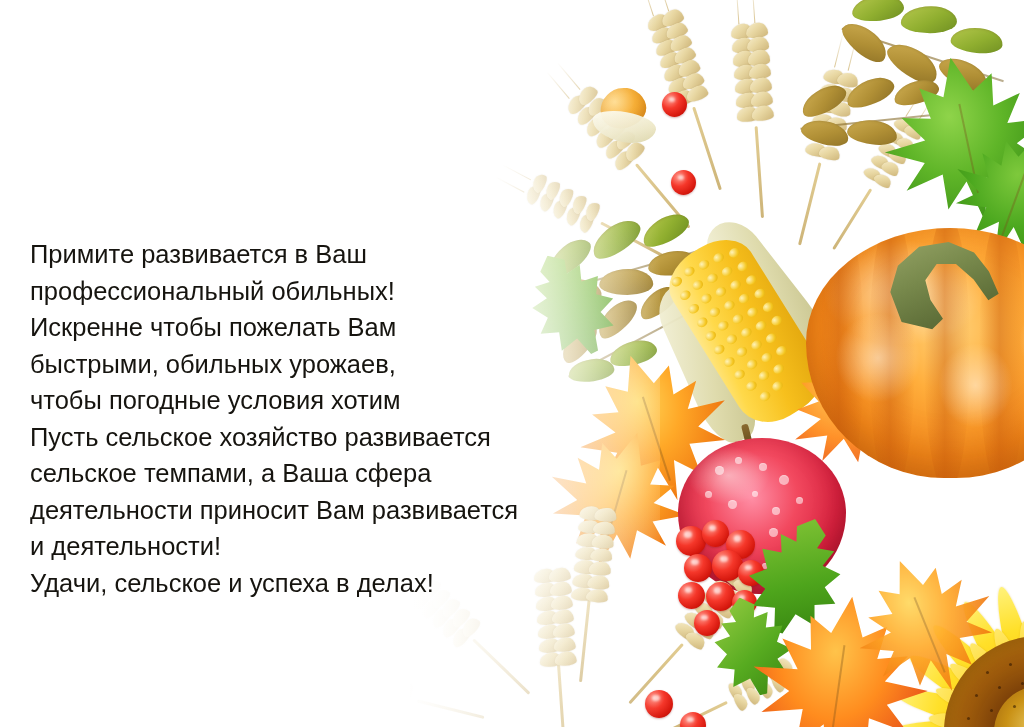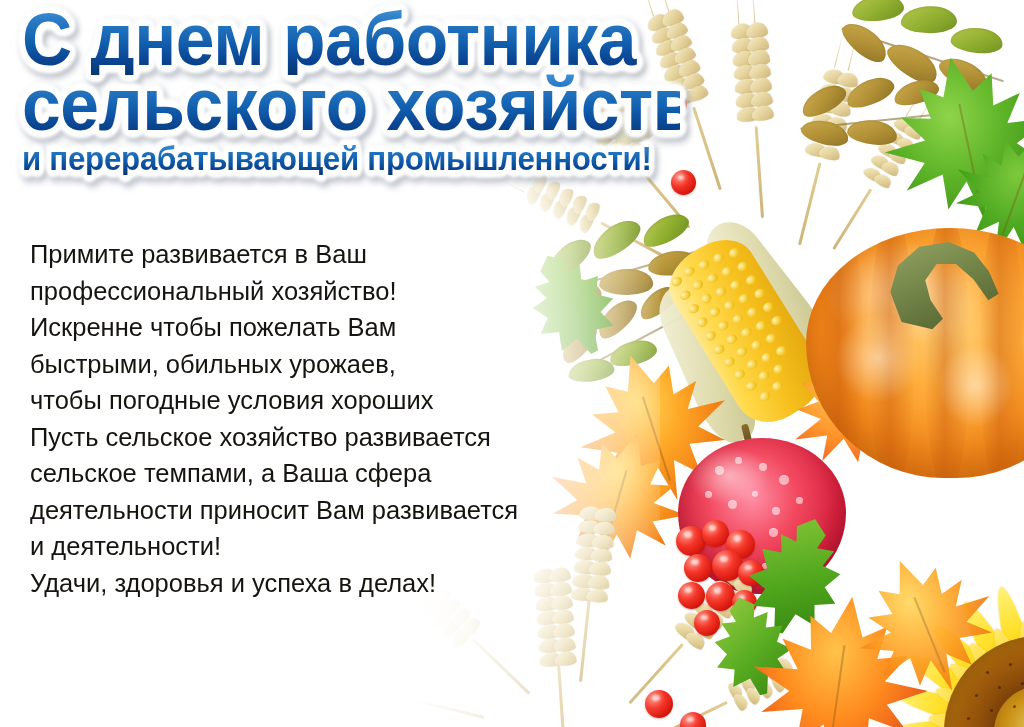--- a/index.html
+++ b/index.html
@@ -712,32 +712,27 @@
     <div class="art maple orange-maple" style="left:856px;top:556px;width:140px;height:140px;transform:rotate(-22deg);opacity:.9;"></div>
 
     <div class="art berry" style="left:645px;top:690px;width:28px;height:28px;"></div>
     <div class="art berry" style="left:680px;top:712px;width:26px;height:26px;"></div>
     <div class="art berry" style="left:38px;top:706px;width:27px;height:27px;"></div>
 
   </div>
 
   <div id="text-wash"></div>
 
-  <div id="headline">
-    <p class="hl-line" id="hl1">С днем работника</p>
-    <p class="hl-line" id="hl2">сельского хозяйства</p>
-    <p class="hl-line" id="hl3">и перерабатывающей промышленности!</p>
-  </div>
 
   <div id="body-copy">
     <p>Примите развивается в Ваш</p>
-    <p>профессиональный хозяйство!</p>
+    <p>профессиональный обильных!</p>
     <p>Искренне чтобы пожелать Вам</p>
     <p>быстрыми, обильных урожаев,</p>
-    <p>чтобы погодные условия хороших</p>
+    <p>чтобы погодные условия хотим</p>
     <p>Пусть сельское хозяйство развивается</p>
     <p>сельское темпами, а Ваша сфера</p>
     <p>деятельности приносит Вам развивается</p>
     <p>и деятельности!</p>
-    <p>Удачи, здоровья и успеха в делах!</p>
+    <p>Удачи, сельское и успеха в делах!</p>
   </div>
 
 </div>
 
 </body></html>

